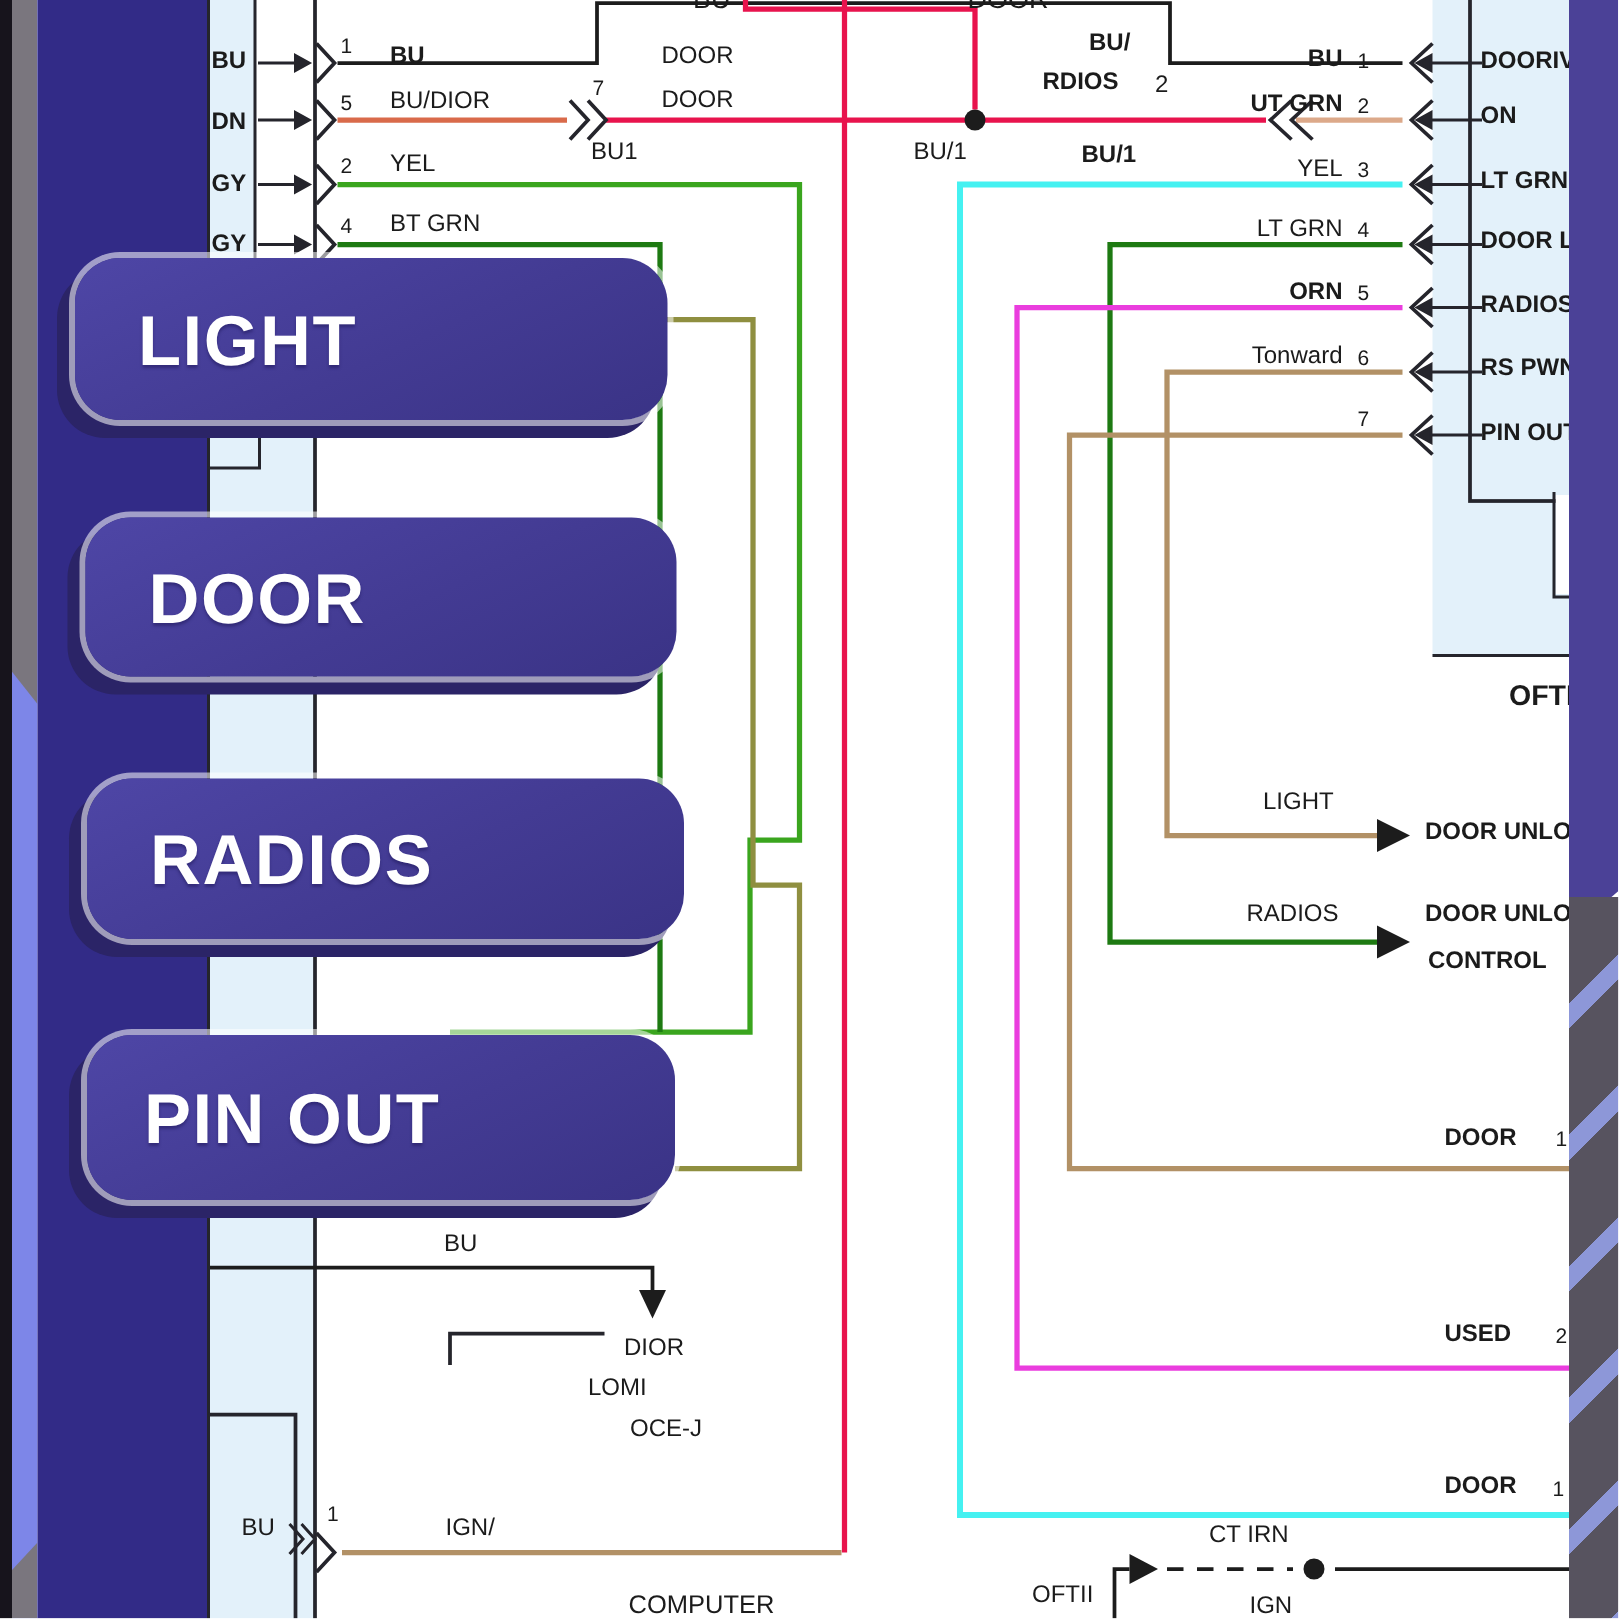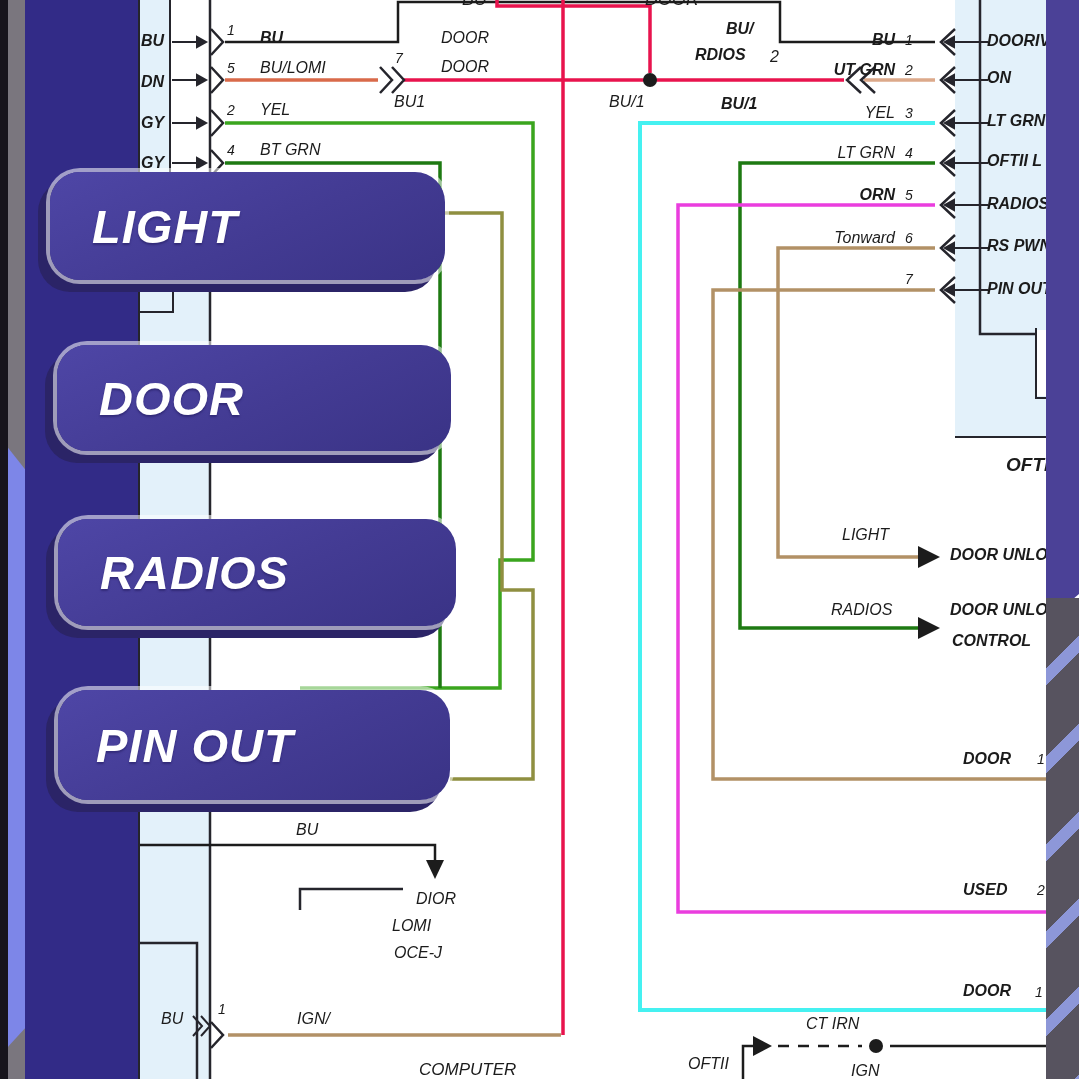--- a/index.html
+++ b/index.html
@@ -1,17 +1,17 @@
 <!DOCTYPE html>
 <html><head>
 <meta charset="utf-8">
 <style>
   html,body{margin:0;padding:0;background:#ffffff;}
   .canvas{position:relative;width:1079px;height:1079px;background:#ffffff;overflow:hidden;
-          font-family:"Liberation Sans",sans-serif;font-style:italic;}
+          font-family:"Liberation Sans",sans-serif;}
   svg.diagram{position:absolute;left:0;top:0;z-index:1;}
   .lbl{position:absolute;font-size:16px;line-height:1;color:#1b1b1b;white-space:nowrap;z-index:3;}
   .b{font-weight:700;}
   .sb{font-weight:600;text-align:right;}
   .sm{font-size:14px;}
   .lg{font-size:18px;}
   .rt{text-align:right;width:125px;}
   
   .edge-dark{position:absolute;left:0;top:0;width:8px;height:100%;background:#17141c;z-index:4;}
   .edge-accent{position:absolute;left:8px;top:0;width:17px;height:100%;background:#7d86e8;z-index:4;}
@@ -140,21 +140,21 @@
   </svg>
 
   <span class="lbl b" style="left:141px;top:33px">BU</span>
   <span class="lbl b" style="left:141px;top:74px">DN</span>
   <span class="lbl b" style="left:141px;top:115px">GY</span>
   <span class="lbl b" style="left:141px;top:155px">GY</span>
 
   <span class="lbl sm" style="left:227px;top:23px">1</span>
   <span class="lbl b" style="left:260px;top:30px">BU</span>
   <span class="lbl sm" style="left:227px;top:61px">5</span>
-  <span class="lbl" style="left:260px;top:60px">BU/LOMI</span>
+  <span class="lbl" style="left:260px;top:60px">BU/DIOR</span>
   <span class="lbl sm" style="left:227px;top:103px">2</span>
   <span class="lbl" style="left:260px;top:102px">YEL</span>
   <span class="lbl sm" style="left:227px;top:143px">4</span>
   <span class="lbl" style="left:260px;top:142px">BT GRN</span>
 
   <span class="lbl lg" style="left:462px;top:-10px">BU</span>
   <span class="lbl lg" style="left:645px;top:-10px">DOOR</span>
   <span class="lbl" style="left:441px;top:30px">DOOR</span>
   <span class="lbl" style="left:441px;top:59px">DOOR</span>
   <span class="lbl sm" style="left:395px;top:51px">7</span>
@@ -175,50 +175,50 @@
   <span class="lbl sm" style="left:905px;top:146px">4</span>
   <span class="lbl b rt" style="left:770px;top:187px">ORN</span>
   <span class="lbl sm" style="left:905px;top:188px">5</span>
   <span class="lbl rt" style="left:770px;top:230px">Tonward</span>
   <span class="lbl sm" style="left:905px;top:231px">6</span>
   <span class="lbl sm" style="left:905px;top:272px">7</span>
 
   <span class="lbl sb" style="left:987px;top:33px">DOORIV</span>
   <span class="lbl sb" style="left:987px;top:70px">ON</span>
   <span class="lbl sb" style="left:987px;top:113px">LT GRN</span>
-  <span class="lbl sb" style="left:987px;top:153px">OFTII L</span>
+  <span class="lbl sb" style="left:987px;top:153px">DOOR L</span>
   <span class="lbl sb" style="left:987px;top:196px">RADIOS</span>
   <span class="lbl sb" style="left:987px;top:238px">RS PWN</span>
   <span class="lbl sb" style="left:987px;top:281px">PIN OUT</span>
   <span class="lbl b" style="left:1006px;top:455px;font-size:19px">OFTII</span>
 
   <span class="lbl" style="left:842px;top:527px">LIGHT</span>
   <span class="lbl sb" style="left:950px;top:547px">DOOR UNLO</span>
   <span class="lbl" style="left:831px;top:602px">RADIOS</span>
   <span class="lbl sb" style="left:950px;top:602px">DOOR UNLO</span>
   <span class="lbl sb" style="left:952px;top:633px">CONTROL</span>
   <span class="lbl sb" style="left:963px;top:751px">DOOR</span>
   <span class="lbl sm" style="left:1037px;top:752px">1</span>
   <span class="lbl sb" style="left:963px;top:882px">USED</span>
   <span class="lbl sm" style="left:1037px;top:883px">2</span>
   <span class="lbl sb" style="left:963px;top:983px">DOOR</span>
   <span class="lbl sm" style="left:1035px;top:985px">1</span>
 
   <span class="lbl" style="left:296px;top:822px">BU</span>
   <span class="lbl" style="left:416px;top:891px">DIOR</span>
   <span class="lbl" style="left:392px;top:918px">LOMI</span>
-  <span class="lbl" style="left:394px;top:945px">OCE-J</span>
+  <span class="lbl" style="left:420px;top:945px">OCE-J</span>
   <span class="lbl" style="left:419px;top:1061px;font-size:17px">COMPUTER</span>
   <span class="lbl" style="left:161px;top:1011px">BU</span>
   <span class="lbl sm" style="left:218px;top:1002px">1</span>
   <span class="lbl" style="left:297px;top:1011px">IGN/</span>
   <span class="lbl" style="left:681px;top:1080px">SHIFT</span>
   <span class="lbl" style="left:688px;top:1056px">OFTII</span>
   <span class="lbl" style="left:806px;top:1016px">CT IRN</span>
-  <span class="lbl" style="left:851px;top:1063px">IGN</span>
+  <span class="lbl" style="left:833px;top:1063px">IGN</span>
 
   <div class="edge-dark"></div>
   <div class="edge-accent">
     <div class="gray-top"></div>
     <div class="gray-bot"></div>
   </div>
   <div class="sidebar"></div>
   <div class="rband">
     <div class="purple"></div>
     <div class="hatch"></div>

